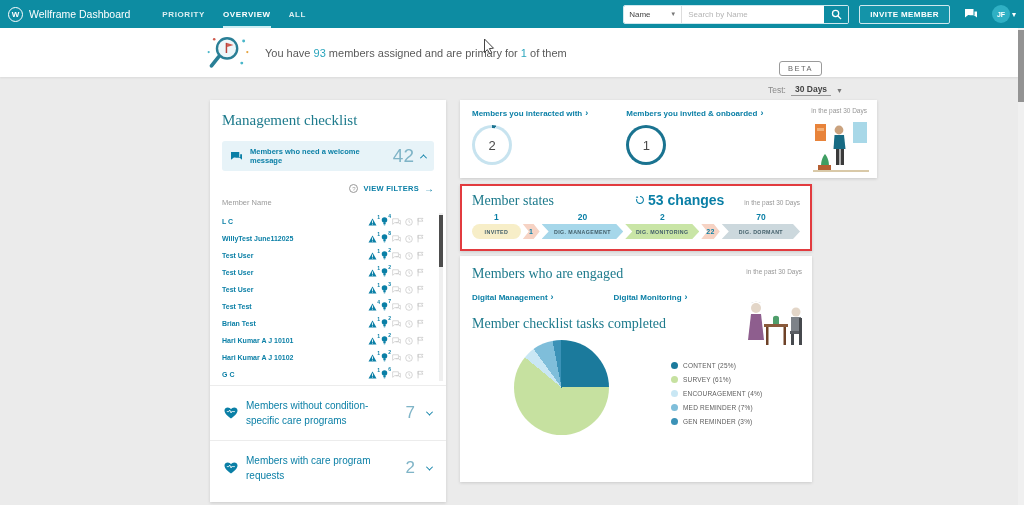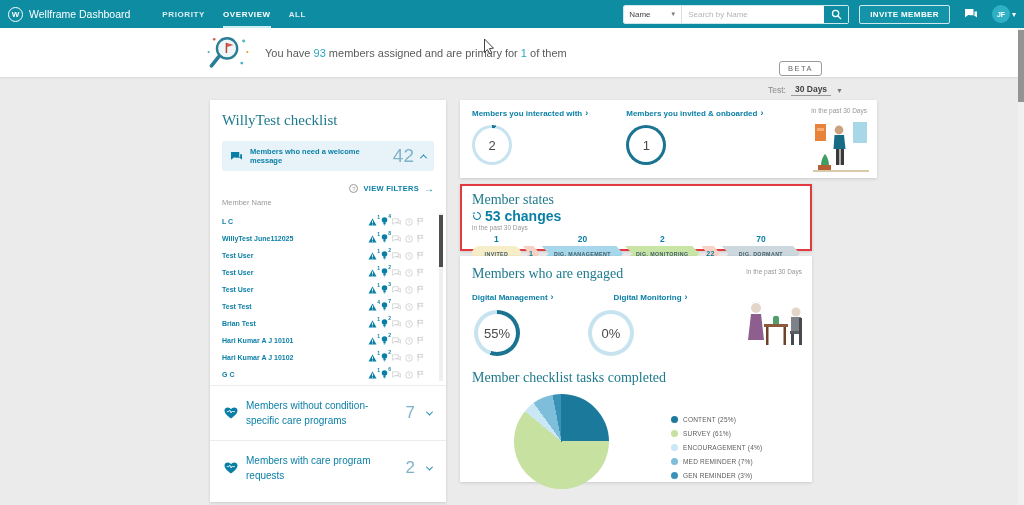--- a/index.html
+++ b/index.html
@@ -90,21 +90,21 @@
   .ring { position:relative; border-radius:50%; }
   .ring::after { content:""; position:absolute; border-radius:50%; background:#fff; }
   .ring.small { width:40px; height:40px; } .ring.small::after { inset:3px; }
   .ring.big { width:46px; height:46px; } .ring.big::after { inset:4px; }
   .ring-val { position:absolute; inset:0; display:flex; align-items:center; justify-content:center;
               z-index:1; font-size:13px; font-weight:300; color:#4a4a4a; }
   .illus { position:absolute; }
 
   
   #card-states { left:460px; top:184px; width:352px; height:67px; border:2px solid #e23b3f; padding:6px 10px; }
-  .states-head { display:flex; align-items:baseline;flex-direction:column; }
+  .states-head { display:flex; align-items:baseline; }
   #card-states .serif-title { font-size:14px; flex:1; }
   .changes-link { display:flex; align-items:center; gap:3px; font-size:14px; font-weight:bold; color:#0a7fa6; cursor:pointer; margin-right:20px; }
   .flow { display:flex; align-items:flex-end; gap:2px; margin-top:3px; }
   .fs-col { display:flex; flex-direction:column; }
   .fs-num { font-size:8.5px; font-weight:bold; color:#0a7fa6; text-align:center; height:12px; }
   .fs-shape { height:15px; display:flex; align-items:center; justify-content:center;
               font-size:5.3px; font-weight:bold; letter-spacing:.4px; color:#44606b; }
   .fs-shape.pill { border-radius:8px; }
   .fs-shape.chevron { clip-path:polygon(0 0, calc(100% - 7px) 0, 100% 50%, calc(100% - 7px) 100%, 0 100%, 7px 50%); }
   .fs-shape.trans { clip-path:polygon(0 0, calc(100% - 6px) 0, 100% 50%, calc(100% - 6px) 100%, 0 100%, 6px 50%);
@@ -195,21 +195,21 @@
     <path d="M1.5 1l9 9.2-4.2.4 2.6 4.3-2 1.1-2.6-4.4-2.8 3z" fill="#fff" stroke="#444" stroke-width="1"></path>
   </svg>
 
   <div class="past-filter">
     <span>Test:</span>
     <span class="past-value">30 Days</span>
     <span class="past-caret">▼</span>
   </div>
 
   <div class="card" id="left-card">
-    <div class="serif-title">WillyTest checklist</div>
+    <div class="serif-title">Management checklist</div>
 
     <div class="welcome-row">
       <svg width="13" height="11" viewBox="0 0 14 12">
         <path d="M1 1h9v6H4.2L1 9.5z" fill="#0a7fa6"></path>
         <path d="M11 3.5h2v6l-2.8-2.3H6v-.7h5z" fill="#0a7fa6"></path>
       </svg>
       <span class="welcome-label">Members who need a welcome message</span>
       <span class="big-count">42</span>
       <span class="chev up"></span>
     </div>
@@ -732,28 +732,20 @@
     <div class="serif-title">Members who are engaged</div>
     <div class="engaged-links">
       <span class="teal-link">
         <span>Digital Management</span>
           <span class="link-arrow">›</span>
       </span>
       <span class="teal-link">
         <span>Digital Monitoring</span>
           <span class="link-arrow">›</span>
       </span>
-    </div>
-    <div class="engaged-rings">
-      <div class="ring big" id="ring-mgmt" style="background: conic-gradient(rgb(26, 115, 144) 0deg, rgb(26, 115, 144) 55%, rgb(199, 227, 239) 55%, rgb(199, 227, 239) 100%);">
-        <span class="ring-val">55%</span>
-      </div>
-      <div class="ring big" id="ring-mon" style="background: conic-gradient(rgb(26, 115, 144) 0deg, rgb(26, 115, 144) 0%, rgb(199, 227, 239) 0%, rgb(199, 227, 239) 100%);">
-        <span class="ring-val">0%</span>
-      </div>
     </div>
     <svg class="illus" style="right:6px; top:42px;" width="62" height="50" viewBox="0 0 62 50">
       <circle cx="12" cy="10" r="5" fill="#e3d6c8"></circle>
       <path d="M7 6c0-3 10-3 10 0l-1-2h-8z" fill="#bfc2c6"></path>
       <path d="M7 16h10l3 26H4z" fill="#8e5e8e"></path>
       <rect x="20" y="26" width="24" height="3" fill="#8a5a3b"></rect>
       <rect x="22" y="29" width="2.5" height="18" fill="#6e4227"></rect>
       <rect x="39.5" y="29" width="2.5" height="18" fill="#6e4227"></rect>
       <path d="M29 20c0-3 6-3 6 0v6h-6z" fill="#4f9e6b"></path>
       <circle cx="52" cy="14" r="4.5" fill="#e3d6c8"></circle>

